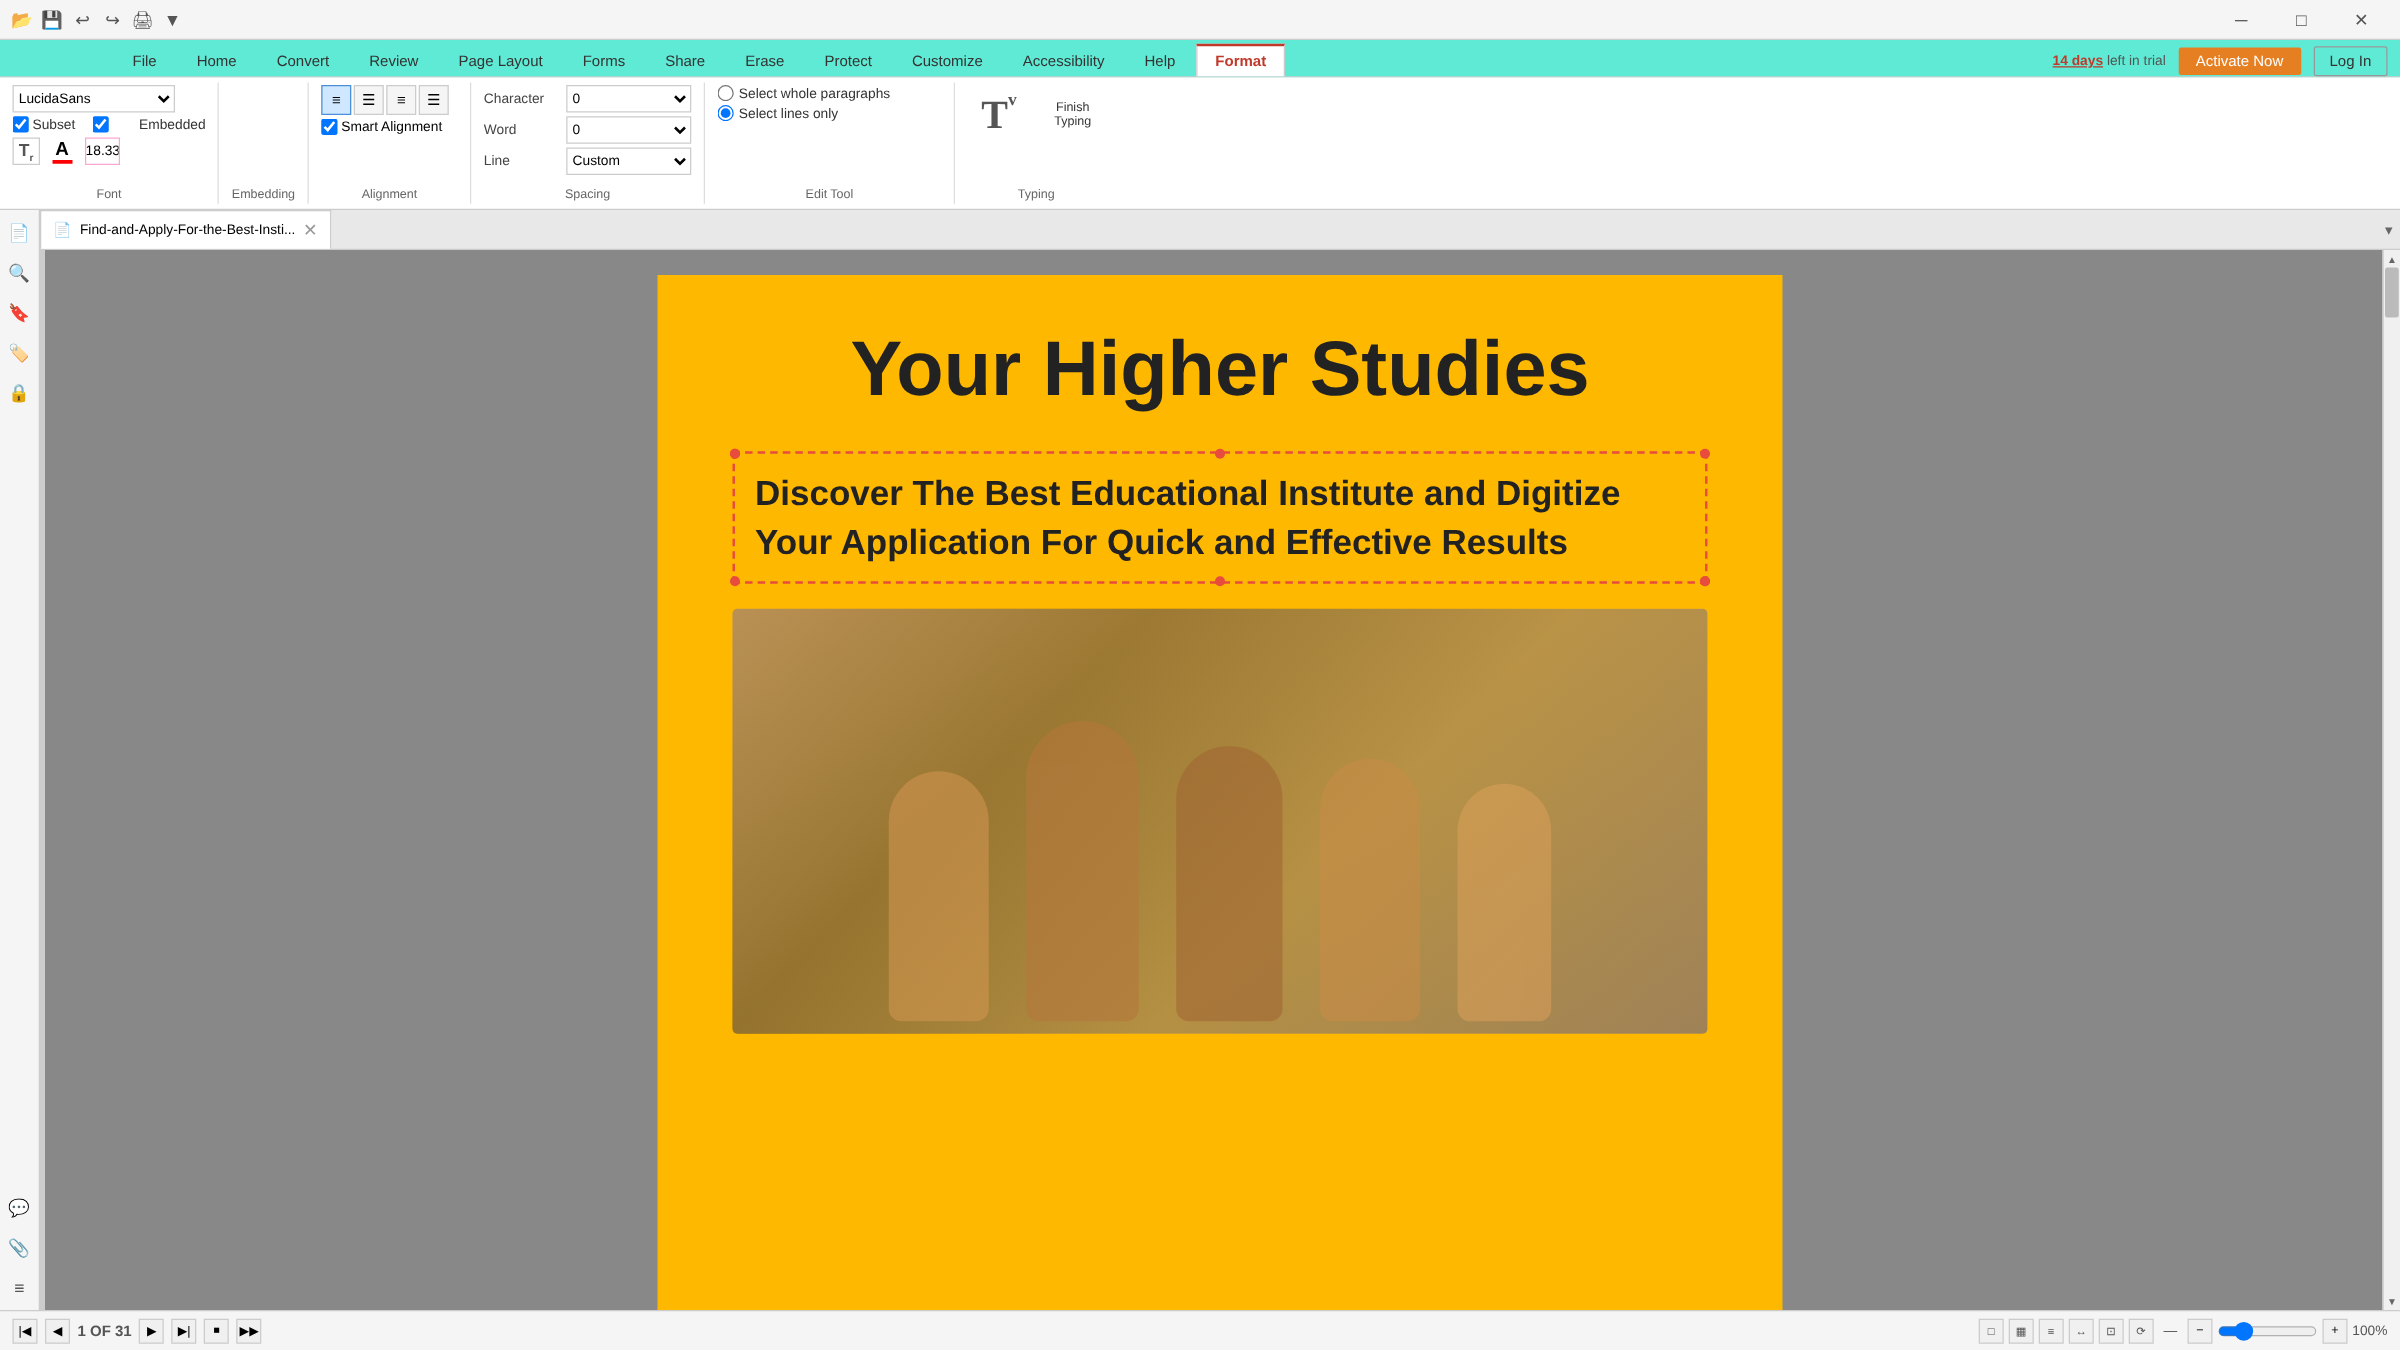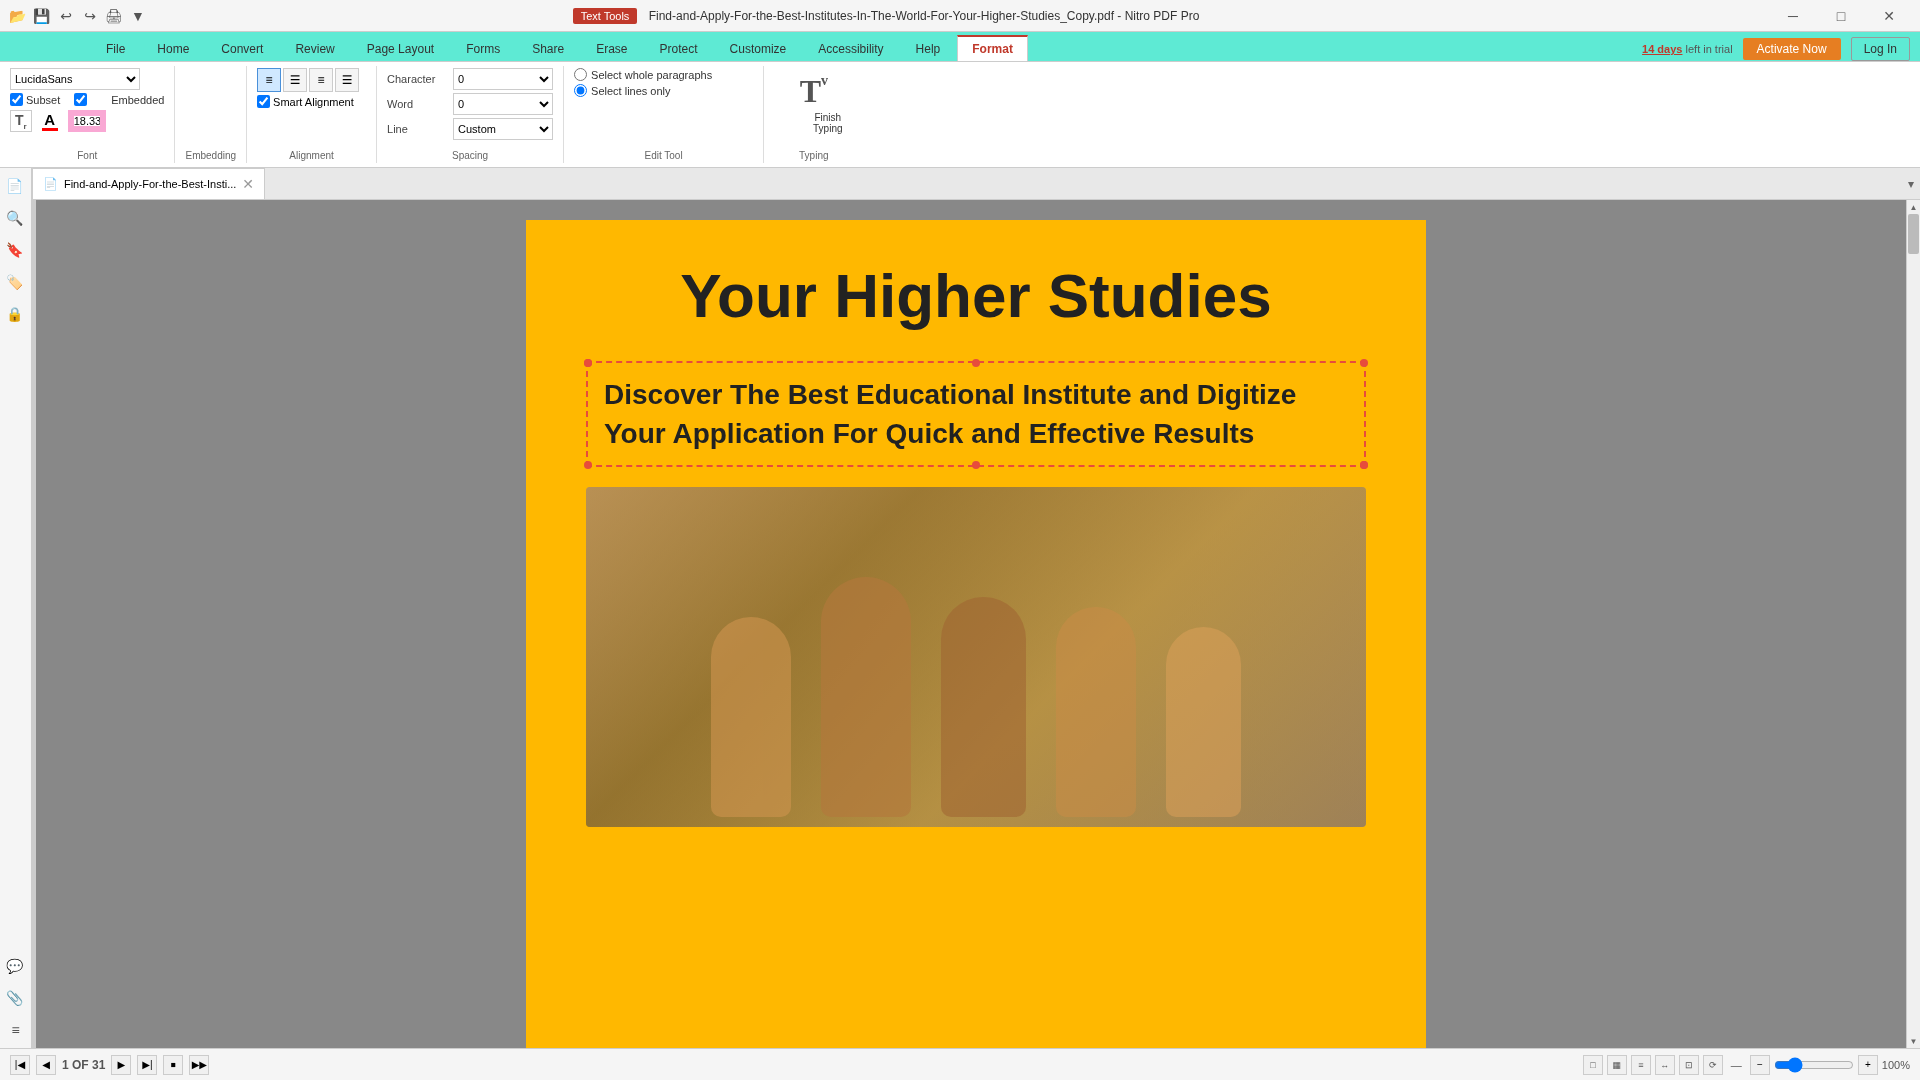--- a/index.html
+++ b/index.html
@@ -107,21 +107,21 @@
 
     
     .font-select {
       width: 130px;
       height: 22px;
       font-size: 11px;
       border: 1px solid #ccc;
       background: white;
     }
     .checkbox-label { display: flex; align-items: center; gap: 3px; font-size: 11px; color: #333; cursor: pointer; }
-    .text-size-input { width: 38px; height: 22px; border: 6px solid #f9a8d4; font-size: 11px; text-align: center; }
+    .text-size-input { width: 28px; height: 22px; border: 1px solid #f9a8d4; font-size: 11px; text-align: right; }
 
     
     .font-color-btn {
       display: flex;
       flex-direction: column;
       align-items: center;
       font-size: 18px;
       cursor: pointer;
       border: 1px solid transparent;
       padding: 1px 3px;
@@ -153,21 +153,21 @@
       background: white;
     }
     .spacing-label { font-size: 11px; color: #444; width: 60px; }
 
     
     .radio-label { display: flex; align-items: center; gap: 4px; font-size: 11px; color: #333; cursor: pointer; }
 
     
     .finish-btn {
       display: flex;
-      flex-direction: column;
+      flex-direction: row;
       align-items: center;
       justify-content: center;
       cursor: pointer;
       padding: 4px 10px;
       border: 1px solid transparent;
       gap: 2px;
     }
     .finish-icon { font-size: 28px; color: #555; }
     .finish-text { font-size: 10px; color: #333; text-align: center; margin-left: 28px; }
 
@@ -349,24 +349,20 @@
 <body>
 
 <div class="title-bar" style="position:relative;">
   <div class="quick-access">
     <div class="qa-btn">📂</div>
     <div class="qa-btn">💾</div>
     <div class="qa-btn">↩</div>
     <div class="qa-btn">↪</div>
     <div class="qa-btn">🖨</div>
     <div class="qa-btn">▼</div>
-  </div>
-  <div class="title-text">
-    <span style="background:#c0392b;color:white;padding:2px 8px;font-size:11px;border-radius:2px;margin-right:8px;">Text Tools</span>
-    <span>Find-and-Apply-For-the-Best-Institutes-In-The-World-For-Your-Higher-Studies_Copy.pdf - Nitro PDF Pro</span>
   </div>
   <div class="title-bar-controls">
     <button class="win-btn">─</button>
     <button class="win-btn">□</button>
     <button class="win-btn close">✕</button>
   </div>
 </div>
 
 <div class="ribbon-tabs">
   <div class="ribbon-tab">File</div>

